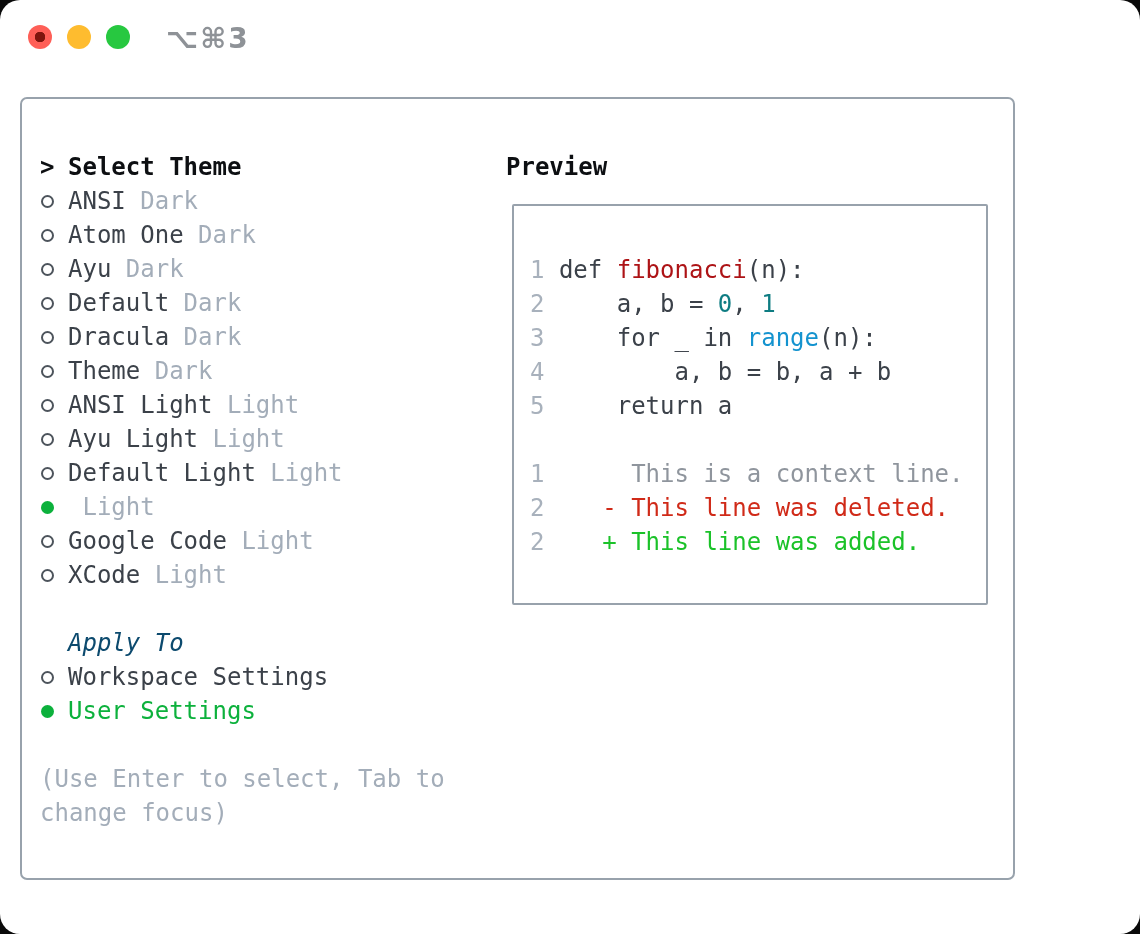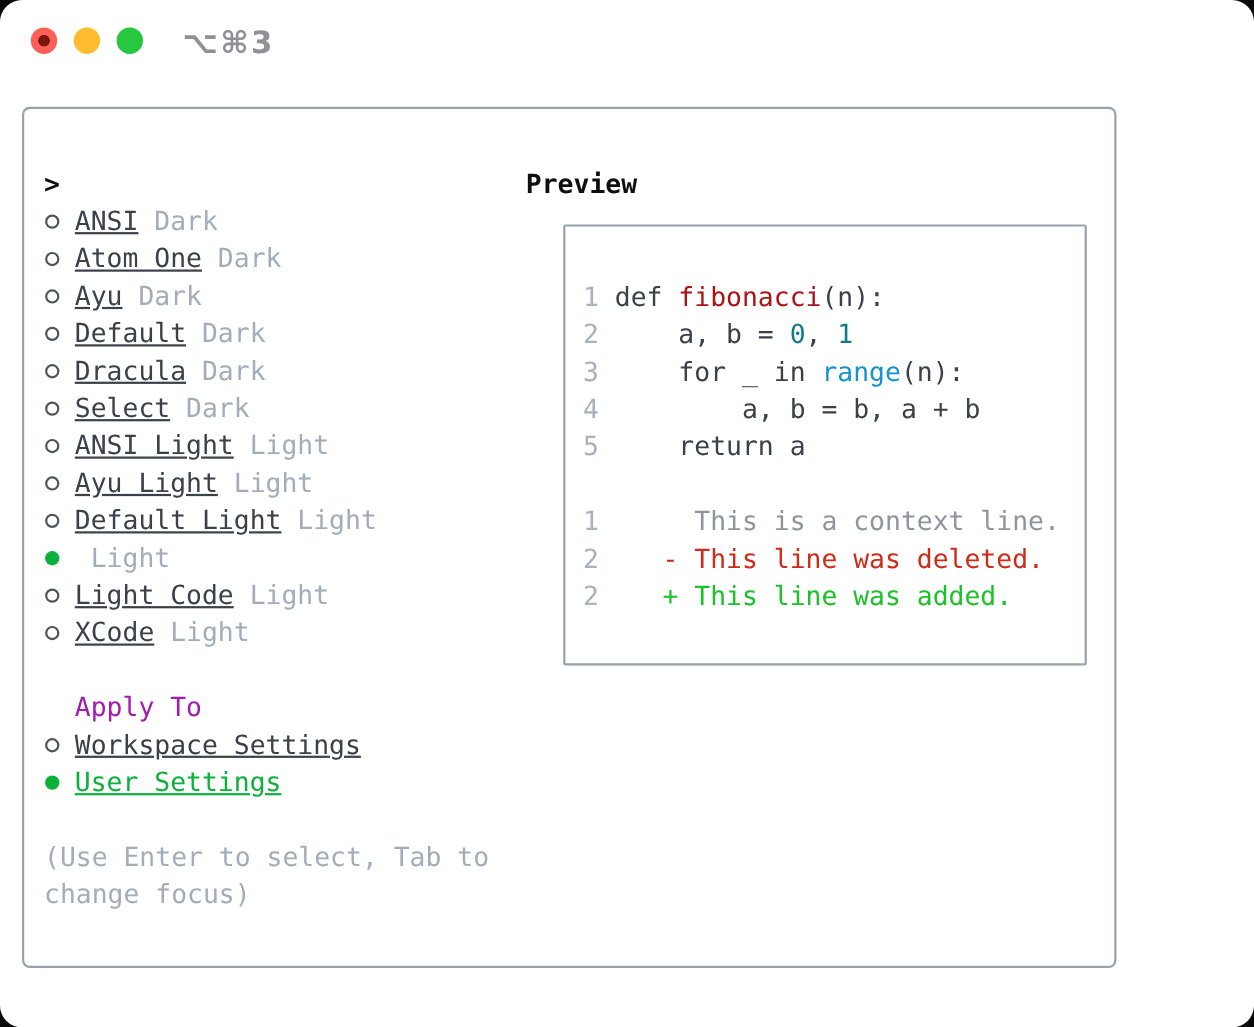--- a/index.html
+++ b/index.html
@@ -36,28 +36,28 @@
     background:#ffffff;
   }
   .left-col{position:absolute;left:18px;top:51px;width:440px;}
   .row{height:34px;display:flex;align-items:center;font-size:24px;white-space:pre;}
   .marker{width:28px;flex:0 0 28px;display:flex;align-items:center;}
   .chev{font-weight:bold;color:var(--black-text);}
   .bullet{width:13px;height:13px;border-radius:50%;box-sizing:border-box;margin-left:1px;}
   .bullet.hollow{border:2px solid #4d545c;}
   .bullet.filled{background:var(--green);}
   .hdr{font-weight:bold;color:var(--black-text);}
-  .hdr2{color:#a21caf;}
-  .item-name{color:var(--dark-text);text-decoration:underline;}
+  .hdr2{color:#0c4a6e;font-style:italic;}
+  .item-name{color:var(--dark-text);}
   .item-name.selected{color:var(--green);}
   .item-variant{color:var(--muted);}
   .hint{color:var(--muted);}
   
   .preview-header{
-    position:absolute;left:456px;top:51px;height:34px;display:flex;align-items:center;
+    position:absolute;left:484px;top:51px;height:34px;display:flex;align-items:center;
     font-size:24px;font-weight:bold;color:var(--black-text);
   }
   .preview-box{
     position:absolute;left:490px;top:105px;width:476px;height:401px;
     box-sizing:border-box;border:2px solid var(--border);border-radius:2px;
     background:#ffffff;
     padding:47px 0 0 16px;overflow:hidden;
   }
   .code-row{height:34px;display:flex;align-items:center;font-size:24px;white-space:pre;}
   .lineno{color:var(--lineno);}
@@ -78,32 +78,32 @@
     <div class="traffic">
       <span class="tl tl-close"></span>
       <span class="tl tl-min"></span>
       <span class="tl tl-max"></span>
     </div>
     <span class="win-title">⌥⌘3</span>
   </div>
 
   <div class="main-box">
     <div class="left-col">
-        <div class="row"><span class="marker"><span class="chev">&gt;</span></span></div>
+        <div class="row"><span class="marker"><span class="chev">&gt;</span></span><span class="hdr">Select Theme</span></div>
         <div class="row"><span class="marker"><span class="bullet hollow"></span></span><span class="item-name">ANSI</span><span class="item-variant"> Dark</span></div>
         <div class="row"><span class="marker"><span class="bullet hollow"></span></span><span class="item-name">Atom One</span><span class="item-variant"> Dark</span></div>
         <div class="row"><span class="marker"><span class="bullet hollow"></span></span><span class="item-name">Ayu</span><span class="item-variant"> Dark</span></div>
         <div class="row"><span class="marker"><span class="bullet hollow"></span></span><span class="item-name">Default</span><span class="item-variant"> Dark</span></div>
         <div class="row"><span class="marker"><span class="bullet hollow"></span></span><span class="item-name">Dracula</span><span class="item-variant"> Dark</span></div>
-        <div class="row"><span class="marker"><span class="bullet hollow"></span></span><span class="item-name">Select</span><span class="item-variant"> Dark</span></div>
+        <div class="row"><span class="marker"><span class="bullet hollow"></span></span><span class="item-name">Theme</span><span class="item-variant"> Dark</span></div>
         <div class="row"><span class="marker"><span class="bullet hollow"></span></span><span class="item-name">ANSI Light</span><span class="item-variant"> Light</span></div>
         <div class="row"><span class="marker"><span class="bullet hollow"></span></span><span class="item-name">Ayu Light</span><span class="item-variant"> Light</span></div>
         <div class="row"><span class="marker"><span class="bullet hollow"></span></span><span class="item-name">Default Light</span><span class="item-variant"> Light</span></div>
         <div class="row"><span class="marker"><span class="bullet filled"></span></span><span class="item-variant"> Light</span></div>
-        <div class="row"><span class="marker"><span class="bullet hollow"></span></span><span class="item-name">Light Code</span><span class="item-variant"> Light</span></div>
+        <div class="row"><span class="marker"><span class="bullet hollow"></span></span><span class="item-name">Google Code</span><span class="item-variant"> Light</span></div>
         <div class="row"><span class="marker"><span class="bullet hollow"></span></span><span class="item-name">XCode</span><span class="item-variant"> Light</span></div>
         <div class="row"></div>
         <div class="row"><span class="marker"></span><span class="hdr2">Apply To</span></div>
         <div class="row"><span class="marker"><span class="bullet hollow"></span></span><span class="item-name">Workspace Settings</span></div>
         <div class="row"><span class="marker"><span class="bullet filled"></span></span><span class="item-name selected">User Settings</span></div>
         <div class="row"></div>
         <div class="row"><span class="hint">(Use Enter to select, Tab to</span></div>
         <div class="row"><span class="hint">change focus)</span></div>
       </div>
     <div class="preview-header">Preview</div>

